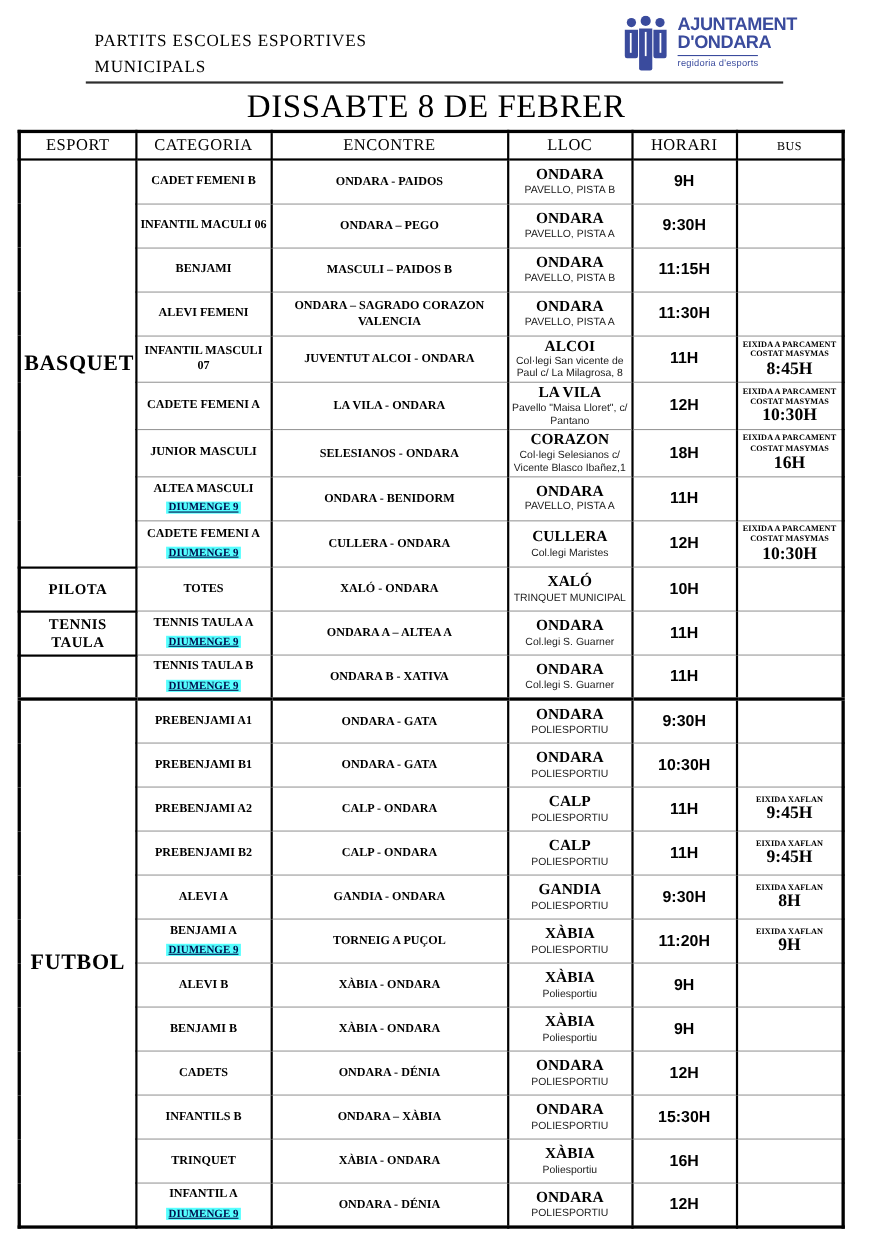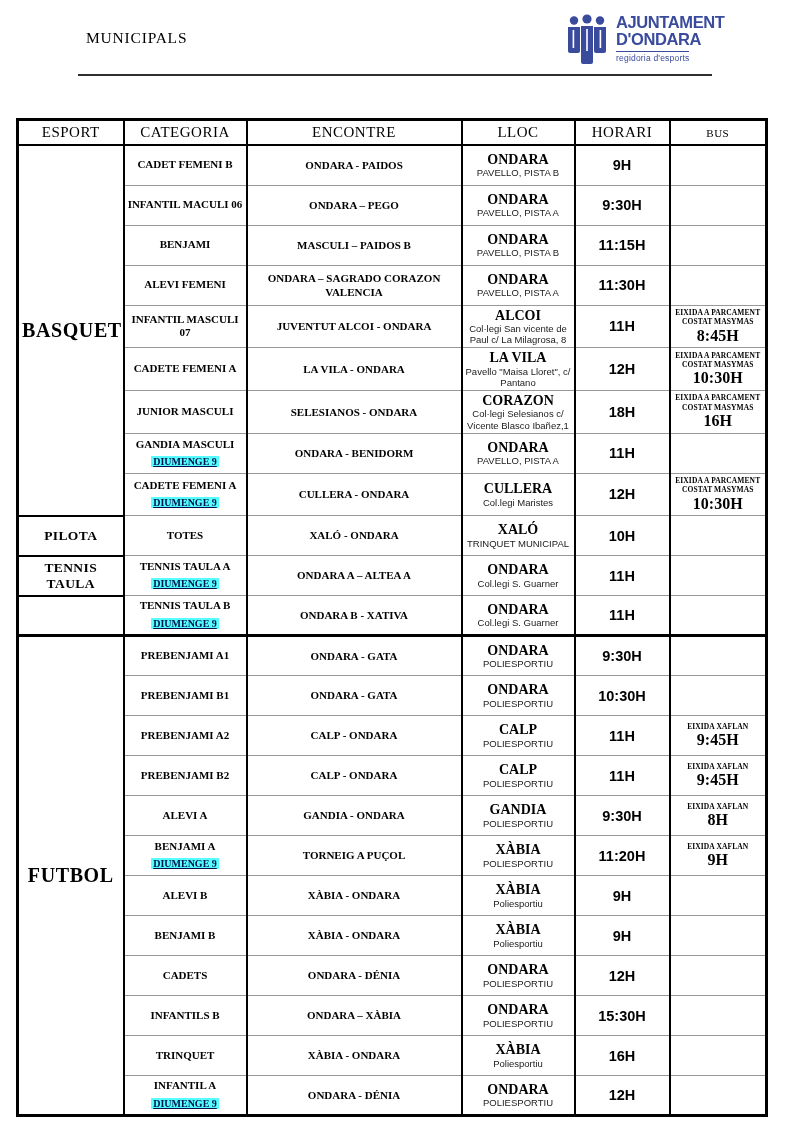--- a/index.html
+++ b/index.html
@@ -37,20 +37,21 @@
   .bus-time{font-weight:bold;font-size:16px;line-height:1.15;}
   .diumenge{display:inline-block;font-weight:bold;font-size:10px;text-decoration:underline;
             color:#00104d;padding:0 2px;margin-top:1px;}
 </style>
 </head>
 <body>
 
 <div class="page">
 
   <div class="header-text">
+    <div>PARTITS ESCOLES ESPORTIVES</div>
     <div>MUNICIPALS</div>
   </div>
 
   <div class="logo">
     <span class="logo-icon">
       <svg width="46" height="52" viewBox="0 0 46 52">
         <g fill="#3a4b9d">
           <circle cx="10" cy="6.5" r="4.2"></circle>
           <circle cx="23" cy="5" r="4.6"></circle>
           <circle cx="36" cy="6.5" r="4.2"></circle>
@@ -65,20 +66,21 @@
     </span>
     <span class="logo-text" style="color: rgb(58, 75, 157);">
       <div class="logo-line">AJUNTAMENT</div>
       <div class="logo-line">D'ONDARA</div>
       <div class="logo-sub" style="color: rgb(58, 75, 157);">regidoria d'esports</div>
     </span>
   </div>
 
   <div class="header-rule"></div>
 
+  <div class="main-title">DISSABTE 8 DE FEBRER</div>
 
   <table class="schedule">
     <colgroup>
       <col style="width:106px">
         <col style="width:123px">
         <col style="width:215px">
       <col style="width:113px">
         <col style="width:95px">
         <col style="width:97px">
     </colgroup>
@@ -209,21 +211,21 @@
           </td>
           <td class="horari">
             <div class="horari-text">18H</div>
           </td>
           <td class="bus">
             <div class="bus-note">EIXIDA A PARCAMENT COSTAT MASYMAS</div>
             <div class="bus-time">16H</div>
           </td>
         </tr>
         <tr>
-          <td class="categoria"><div class="cat-name">GANDIA MASCULI</div><span class="diumenge" style="background: rgb(85, 255, 255);">DIUMENGE 9</span></td>
+          <td class="categoria"><div class="cat-name">ALTEA MASCULI</div><span class="diumenge" style="background: rgb(85, 255, 255);">DIUMENGE 9</span></td>
           <td class="encontre">
             <div class="encontre-text">ONDARA - BENIDORM</div>
           </td>
           <td class="lloc">
             <div class="lloc-main">ONDARA</div>
             <div class="lloc-sub">PAVELLO, PISTA  A</div>
           </td>
           <td class="horari">
             <div class="horari-text">11H</div>
           </td>

